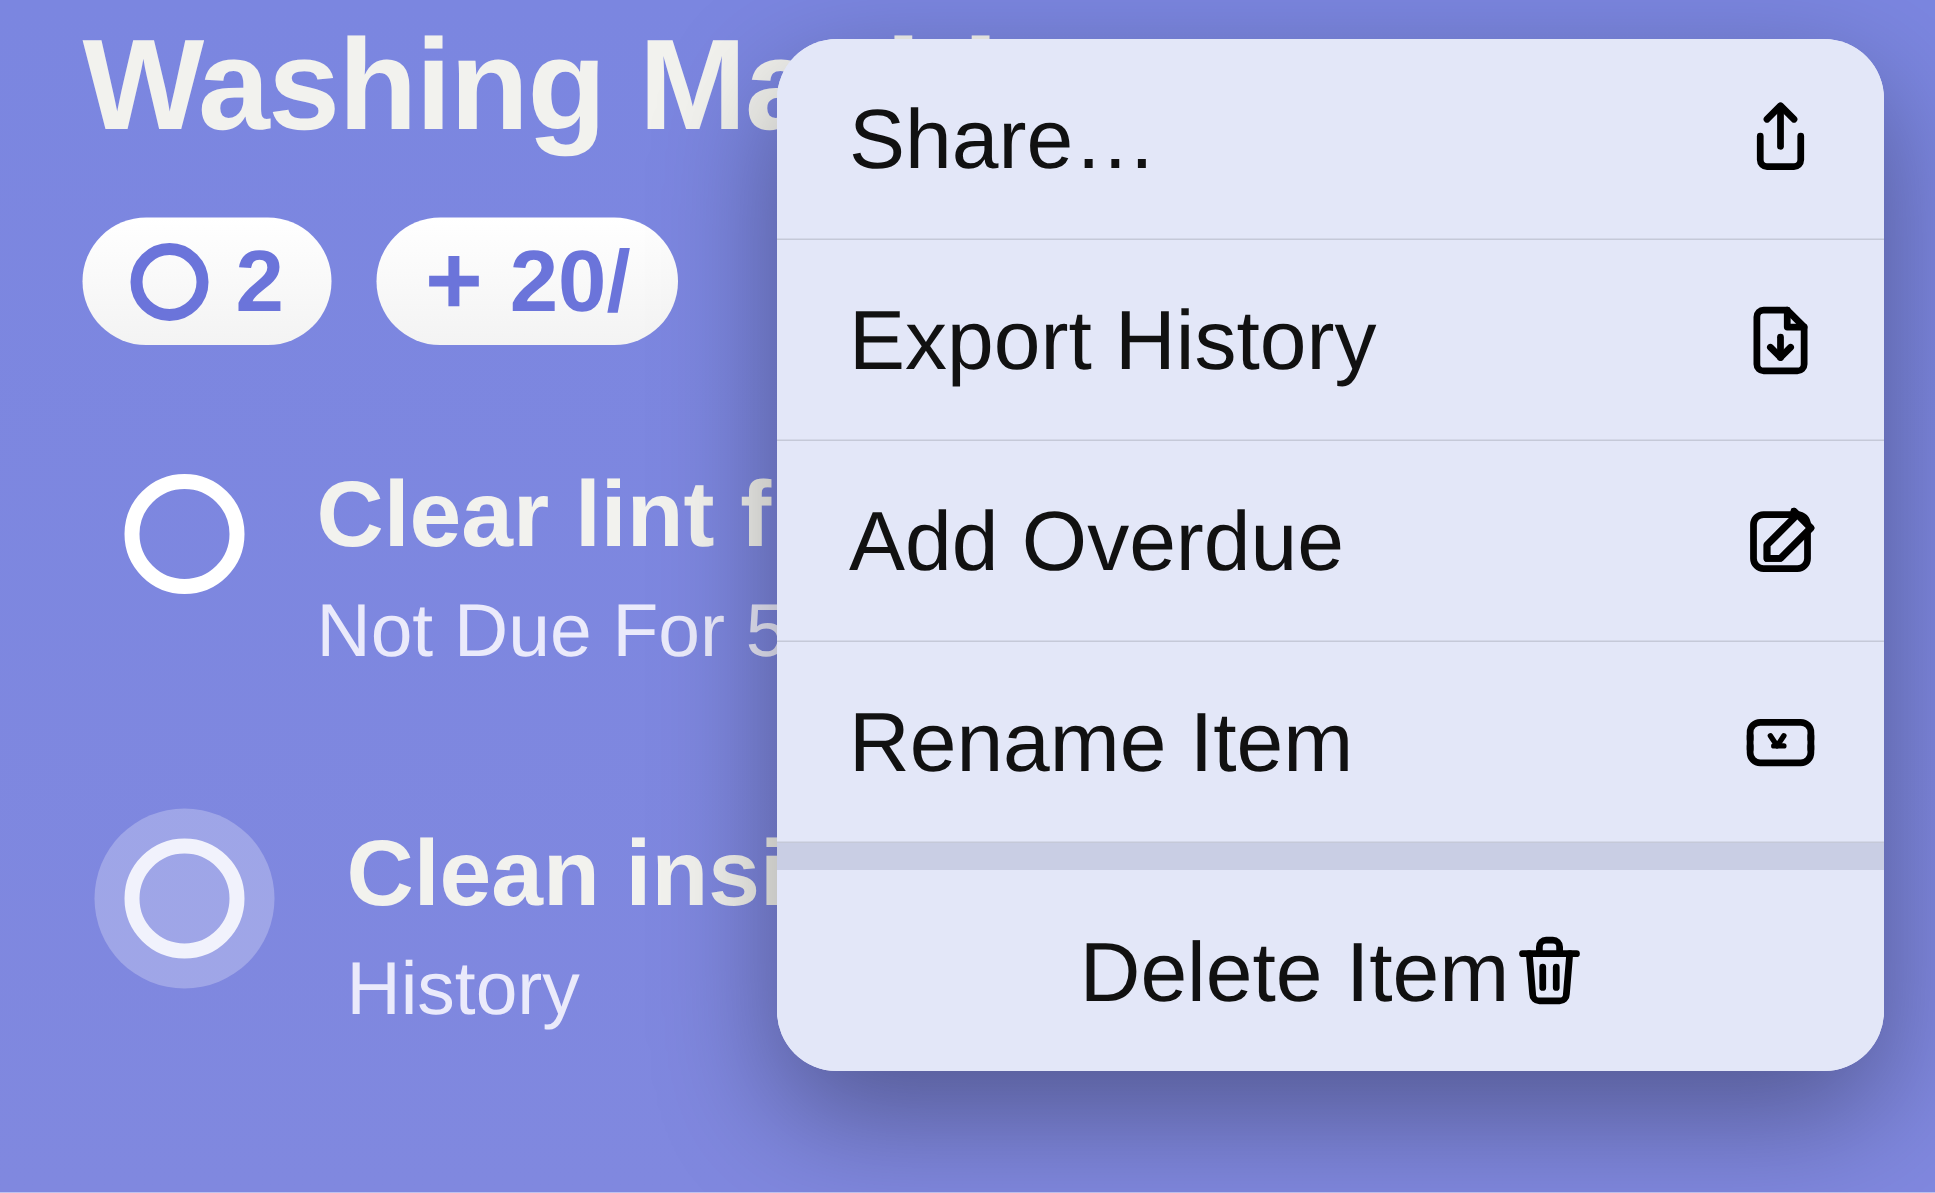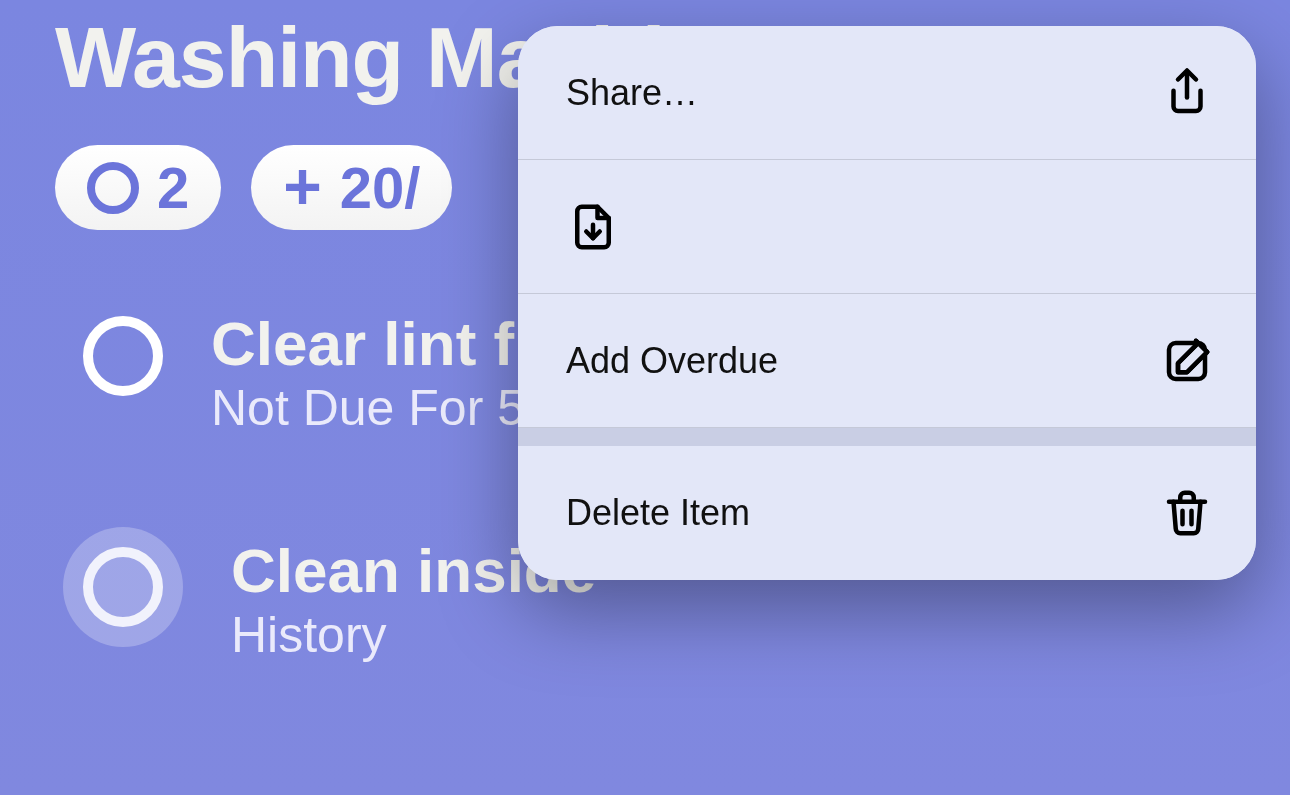--- a/index.html
+++ b/index.html
@@ -82,45 +82,46 @@
   .chore-text .name {
     font-size: 62px;
     font-weight: 900;
     color: #f2f2ee;
     white-space: nowrap;
   }
   .chore-text .status {
     font-size: 50px;
     font-weight: 400;
     color: #eaeafb;
+    margin-top: 12px;
     white-space: nowrap;
   }
   
   .menu {
     position: absolute;
     top: 26px;
     left: 518px;
     width: 738px;
     background: #e3e7f8;
     border-radius: 40px;
     box-shadow: 0 30px 80px rgba(0,0,0,0.35);
     overflow: hidden;
   }
   .menu-item {
     display: flex;
     align-items: center;
     justify-content: space-between;
     padding: 0 42px 0 48px;
     height: 134px;
-    font-size: 36px;
+    font-size: 56px;
     color: #111;
     border-bottom: 1px solid rgba(0,0,0,0.13);
     background: #e3e7f8;
   }
-  .menu-item:last-child { border-bottom: none; }
+  .menu-item:last-child { border-bottom: none; justify-content: center; }
   .menu-sep {
     height: 18px;
     background: #c9cee4;
   }
   .icon {
     width: 54px; height: 54px;
     display: flex; align-items: center; justify-content: center;
   }
   .icon svg { width: 100%; height: 100%; }
 </style>
@@ -167,39 +168,52 @@
     <span>Share…</span>
     <span class="icon">
       <svg viewBox="0 0 24 24" fill="none" stroke="#000" stroke-width="2" stroke-linecap="round" stroke-linejoin="round">
         <path d="M12 3v11"></path>
           <path d="M8 6l4-4 4 4"></path>
         <path d="M6 11v7a2 2 0 0 0 2 2h8a2 2 0 0 0 2-2v-7"></path>
       </svg>
     </span>
   </div>
   <div class="menu-item">
+    <span>Export History</span>
     <span class="icon">
       <svg viewBox="0 0 24 24" fill="none" stroke="#000" stroke-width="2" stroke-linecap="round" stroke-linejoin="round">
         <path d="M14 3H7a2 2 0 0 0-2 2v14a2 2 0 0 0 2 2h10a2 2 0 0 0 2-2V8l-5-5z"></path>
         <path d="M14 3v5h5"></path>
         <path d="M12 11v6"></path>
           <path d="M9 14l3 3 3-3"></path>
       </svg>
     </span>
   </div>
   <div class="menu-item">
     <span>Add Overdue</span>
     <span class="icon">
       <svg viewBox="0 0 24 24" fill="none" stroke="#000" stroke-width="2" stroke-linecap="round" stroke-linejoin="round">
         <rect x="4" y="4" width="16" height="16" rx="3"></rect>
         <path d="M16 3l5 5-9 9H8v-4l8-8z" fill="#e3e7f8"></path>
         <path d="M16 3l5 5-9 9H8v-4l8-8z"></path>
       </svg>
     </span>
   </div>
+  <div class="menu-item">
+    <span>Rename Item</span>
+    <span class="icon">
+      <svg viewBox="0 0 24 24" fill="none" stroke="#000" stroke-width="2" stroke-linecap="round" stroke-linejoin="round">
+        <rect x="3" y="6" width="18" height="12" rx="3"></rect>
+        <path d="M9 10l2 3 2-3" stroke-width="1.6"></path>
+        <path d="M10 13h3" stroke-width="1.6"></path>
+        <path d="M3 10v4" stroke-dasharray="1 2"></path>
+        <path d="M21 10v4" stroke-dasharray="1 2"></path>
+      </svg>
+    </span>
+  </div>
   <div class="menu-sep"></div>
   <div class="menu-item">
     <span>Delete Item</span>
     <span class="icon">
       <svg viewBox="0 0 24 24" fill="none" stroke="#000" stroke-width="2" stroke-linecap="round" stroke-linejoin="round">
         <path d="M4 7h16"></path>
           <path d="M9 7V5a2 2 0 0 1 2-2h2a2 2 0 0 1 2 2v2"></path>
         <path d="M6 7l1 12a2 2 0 0 0 2 2h6a2 2 0 0 0 2-2l1-12"></path>
         <path d="M10 11v6M14 11v6"></path>
       </svg>

